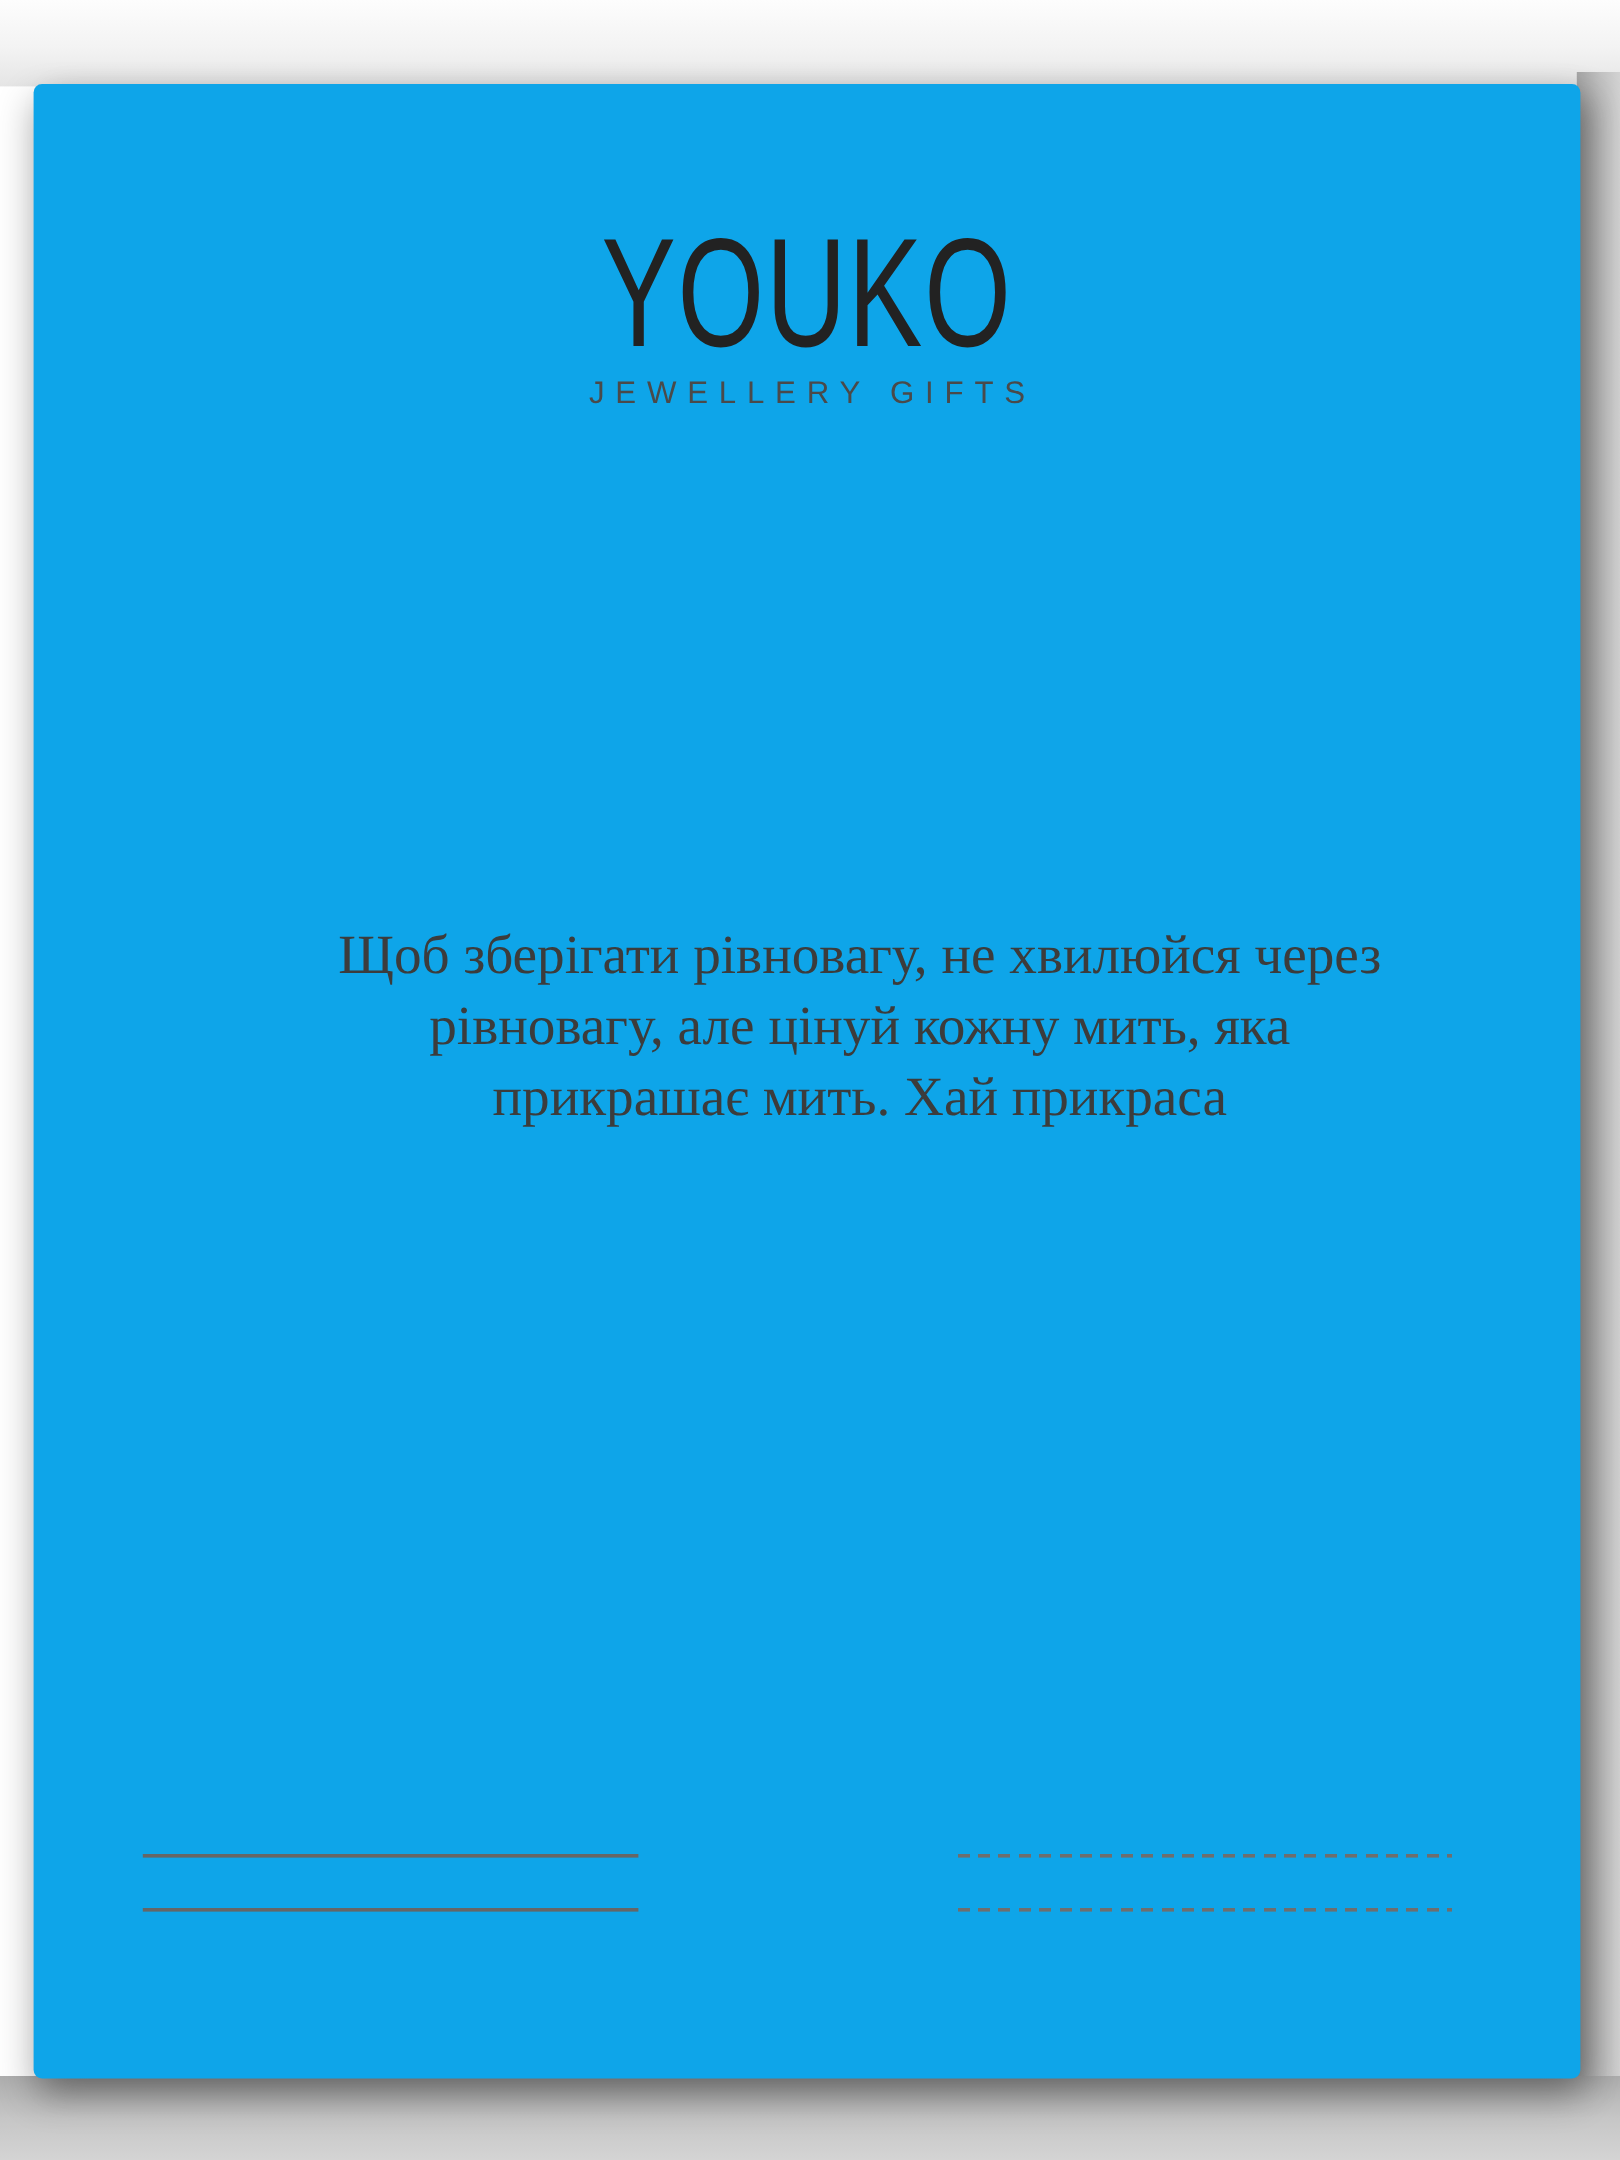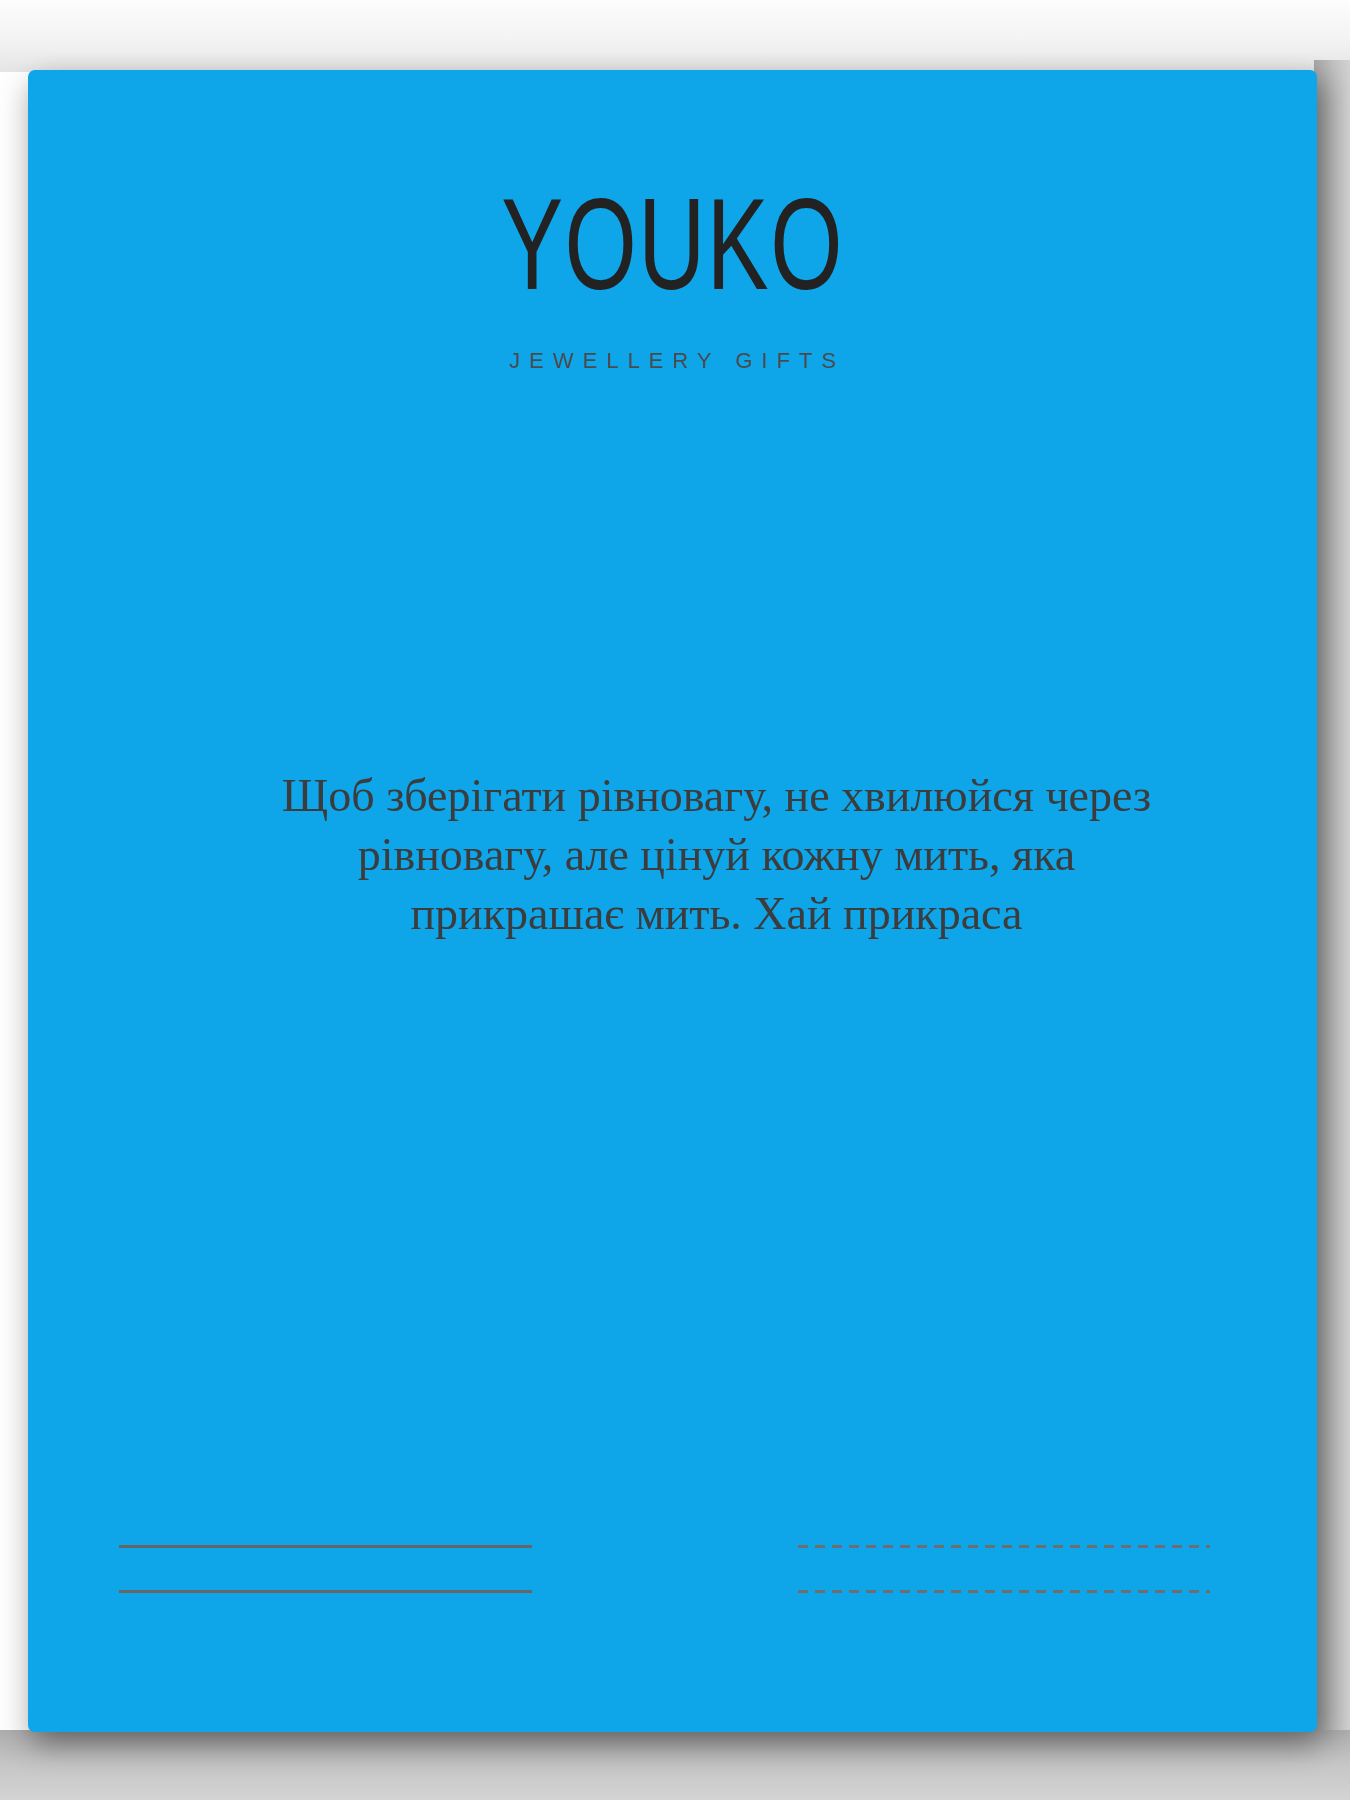--- a/index.html
+++ b/index.html
@@ -64,28 +64,27 @@
     transform-origin: 50% 50%;
     white-space: nowrap;
   }
 
   .tagline {
     position: absolute;
     top: 244px;
     left: 0;
     width: 100%;
     text-align: center;
-    font-size: 22px;
+    font-size: 26px;
     line-height: 1;
     font-weight: 400;
     letter-spacing: 9px;
     text-indent: 9px;
     color: #4a4a4a;
     white-space: nowrap;
-    margin-top: 36px;
   }
 
   .message {
     position: absolute;
     top: 696px;
     left: 0;
     width: 100%;
     text-align: center;
     font-family: Liberation Serif, serif;
     font-size: 46px;

